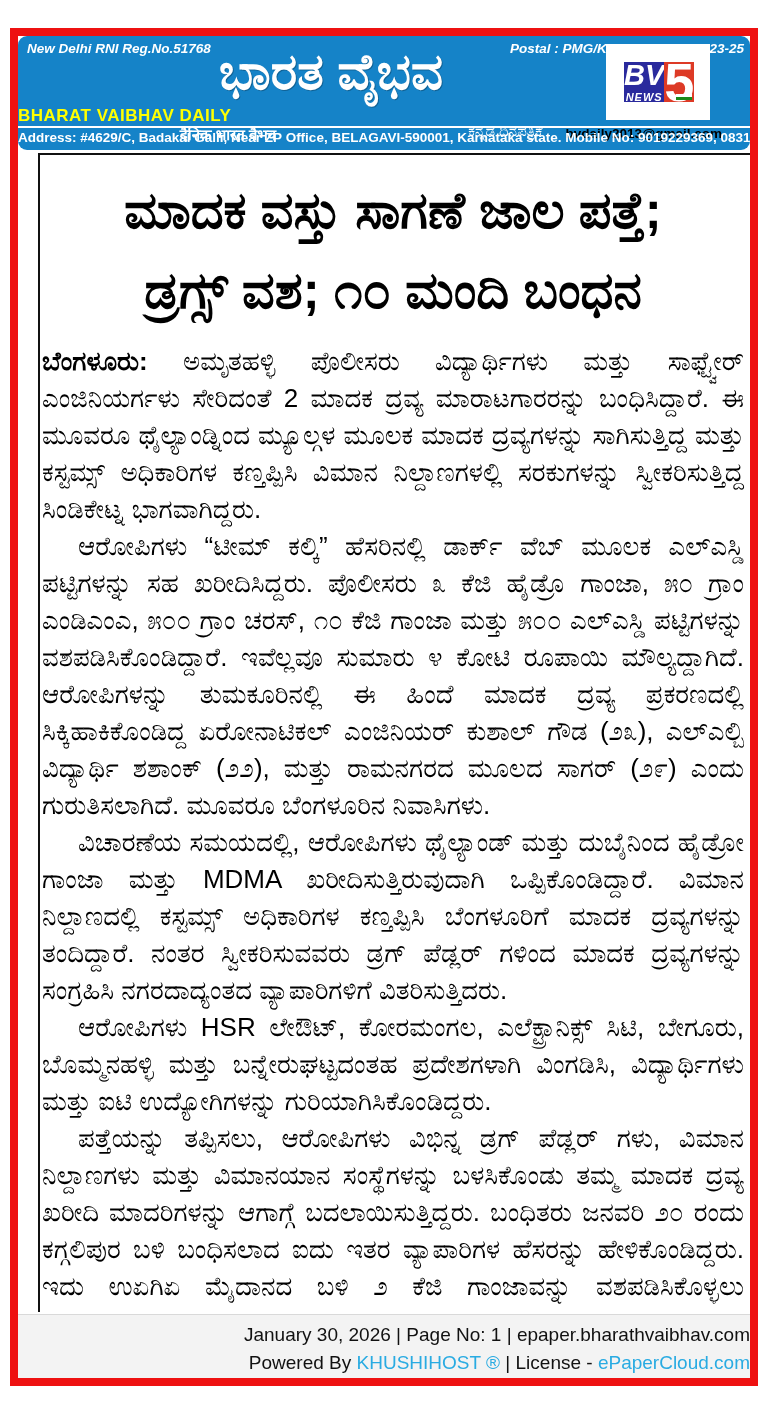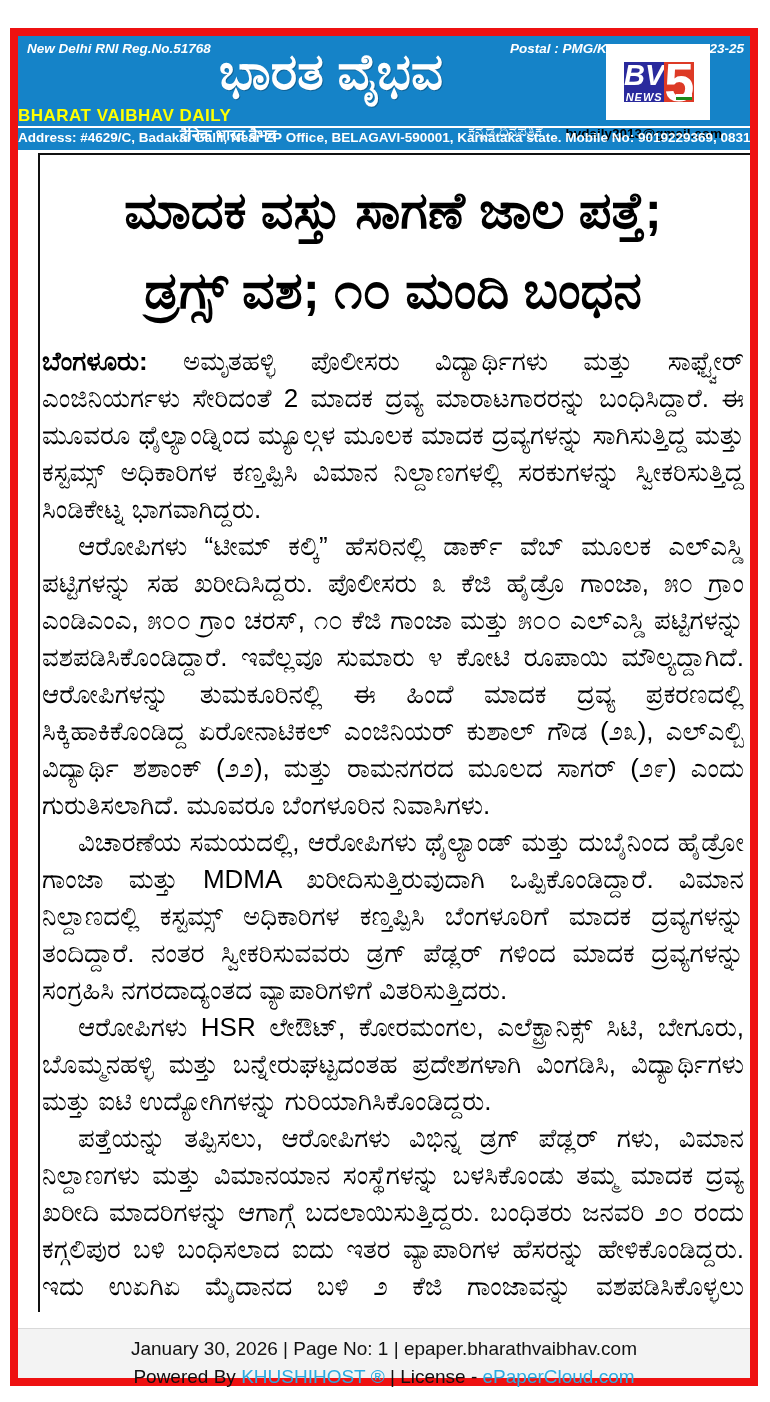--- a/index.html
+++ b/index.html
@@ -6,21 +6,21 @@
   .page{
     position:relative;width:770px;height:1402px;background:#fff;overflow:hidden;
     font-family:"Liberation Sans","DejaVu Sans",sans-serif;
   }
   
   .frame{
     position:absolute;left:10px;top:28px;width:748px;height:1358px;
     border:8px solid #EE1111;box-sizing:border-box;background:#fff;
   }
   
-  .masthead{position:absolute;left:0;top:0;right:0;height:114px;background:#1583C8;color:#fff;overflow:hidden;}
+  .masthead{position:absolute;left:0;top:0;right:0;height:114px;background:#1583C8;color:#fff;overflow:hidden;border-radius:9px;}
   .rni{position:absolute;left:9px;top:5px;font-size:13.5px;font-weight:bold;font-style:italic;white-space:nowrap;}
   .postal{position:absolute;right:6px;top:5px;font-size:13.5px;font-weight:bold;font-style:italic;white-space:nowrap;}
   .big-title{
     position:absolute;left:18px;top:8px;width:590px;text-align:center;
     font-size:50px;font-weight:800;line-height:1.15;white-space:nowrap;
     text-shadow:1px 1px 0 rgba(0,0,0,.25);
   }
   .en-title{position:absolute;left:0;top:70px;width:420px;text-align:left;color:#FFFF00;font-size:17px;font-weight:bold;letter-spacing:.5px;white-space:nowrap;}
   .hi-title{position:absolute;left:0;top:88px;width:420px;text-align:center;font-size:15px;font-weight:bold;white-space:nowrap;}
   .kn-tagline{position:absolute;left:400px;top:86px;width:175px;text-align:center;font-size:15px;font-weight:normal;white-space:nowrap;}
@@ -41,22 +41,22 @@
   .rule-left{position:absolute;left:20px;top:117px;width:2px;height:1159px;background:#111;}
   
   .article{position:absolute;left:22px;right:0;top:119px;height:1157px;overflow:hidden;padding:0 6px 0 2px;box-sizing:border-box;color:#000;}
   .headline{margin:16px 0 12px;text-align:center;font-weight:800;color:#000;}
   .headline .hl{display:block;font-size:51px;line-height:80px;white-space:nowrap;}
   .body p{margin:0;font-size:26px;line-height:37px;text-align:justify;color:#000;}
   .body p.ind{text-indent:36px;}
   .dateline{font-weight:bold;}
   
   .footer{
-    position:absolute;left:0;right:0;bottom:0;height:50px;background:#F3F3F3;border-top:1px solid #D9D9D9;
-    text-align:center;color:#111;font-size:19px;line-height:28px;padding-top:6px;box-sizing:border-box;
+    position:absolute;left:0;right:0;bottom:0;height:64px;background:#F3F3F3;border-top:1px solid #D9D9D9;
+    text-align:right;color:#111;font-size:19px;line-height:28px;padding-top:6px;box-sizing:border-box;
   }
   .footer .link{color:#29ABE2;text-decoration:none;cursor:pointer;}
 </style>
 </head>
 <body>
 
 <div class="page">
   <div class="frame">
 
     <header class="masthead">

